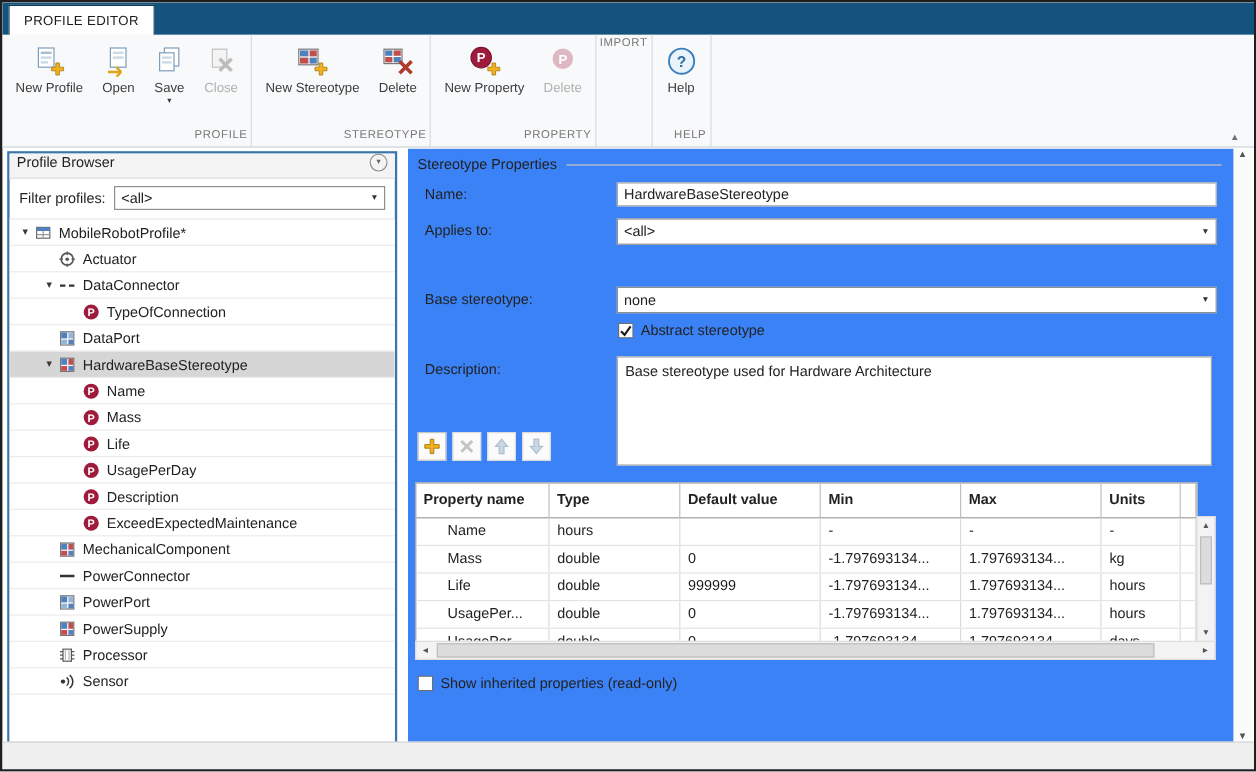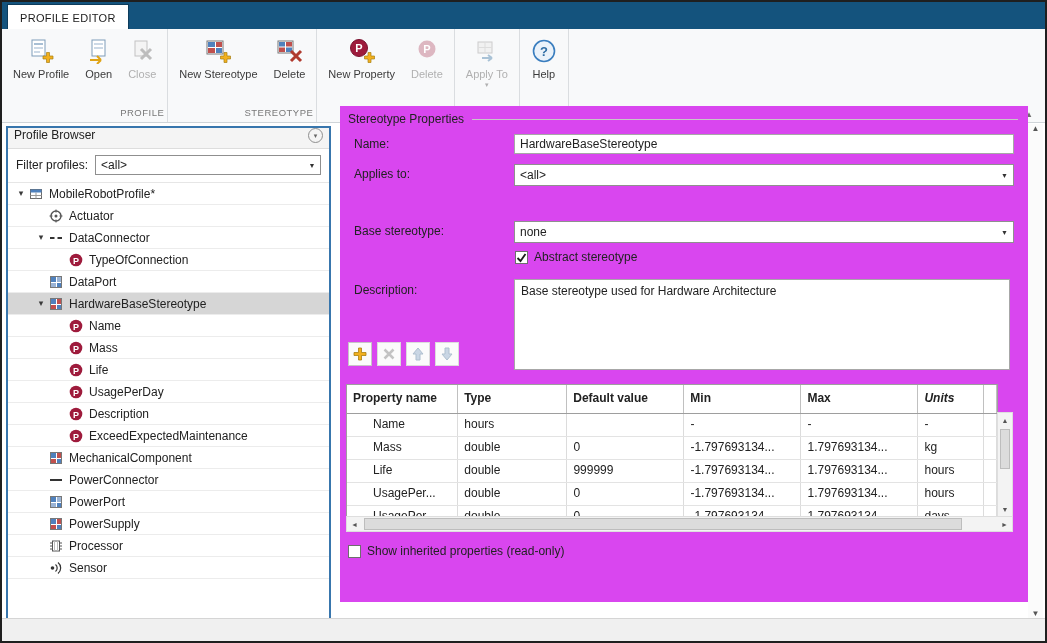--- a/index.html
+++ b/index.html
@@ -34,21 +34,21 @@
   .combo .val{flex:1;padding:0 5px;white-space:nowrap;overflow:hidden;}
   .combo .arr{width:16px;text-align:center;font-size:7px;color:#333;flex:none;}
   .tree{flex:1;overflow:hidden;border-top:1px solid #e6e6e6;background:#fff;}
   .tree-row{height:22px;display:flex;align-items:center;border-bottom:1px solid #ececec;box-sizing:border-box;}
   .tree-row.selected{background:#d6d6d6;}
   .expander{width:14px;font-size:9px;color:#3a3a3a;text-align:center;flex:none;line-height:1;}
   .ticon{width:16px;height:14px;flex:none;display:flex;align-items:center;justify-content:center;margin-right:5px;}
   .tlabel{white-space:nowrap;}
 
   
-  .props{position:absolute;left:338px;top:104px;width:688px;height:496px;background:#d946ef;}
+  .props{position:absolute;left:338px;top:122px;width:688px;height:496px;background:#3b82f6;}
   .props-header{position:absolute;left:8px;top:6px;right:10px;display:flex;align-items:center;}
   .props-header .ht{white-space:nowrap;color:#222;}
   .props-header .hline{flex:1;border-top:1px solid #c7c7c7;margin-left:8px;}
   .flabel{position:absolute;left:14px;white-space:nowrap;}
   .field{position:absolute;left:174px;width:500px;height:20px;box-sizing:border-box;}
   input.text{border:1px solid #a7a7a7;background:#fff;font:12px "Liberation Sans",sans-serif;padding:0 5px;width:100%;height:100%;box-sizing:border-box;color:#222;}
   .sel{border:1px solid #8f8f8f;background:#fff;display:flex;align-items:center;height:100%;}
   .sel .val{flex:1;padding:0 5px;white-space:nowrap;}
   .sel .arr{width:17px;text-align:center;font-size:7px;color:#333;flex:none;}
   .cbrow{position:absolute;display:flex;align-items:center;gap:6px;}
@@ -112,20 +112,32 @@
           <span class="ric">
               <svg width="26" height="26" viewBox="0 0 26 26">
                 <rect x="6" y="2" width="13" height="16" fill="#fff" stroke="#7f9db9"></rect>
                 <rect x="8" y="5" width="9" height="2" fill="#ccd9e6"></rect>
                 <rect x="8" y="9" width="9" height="2" fill="#ccd9e6"></rect>
                 <path d="M4 22 H15 M15 22 L11 18 M15 22 L11 26" stroke="#e0a416" stroke-width="2" fill="none"></path>
               </svg>
             </span>
           <span class="lbl">Open</span>
         </div>
+        <div class="rbtn">
+          <span class="ric">
+              <svg width="26" height="26" viewBox="0 0 26 26">
+                <rect x="9" y="2" width="12" height="15" fill="#fff" stroke="#7f9db9"></rect>
+                <rect x="5" y="6" width="12" height="15" fill="#fff" stroke="#7f9db9"></rect>
+                <rect x="7" y="9" width="8" height="2" fill="#ccd9e6"></rect>
+                <rect x="7" y="13" width="8" height="2" fill="#ccd9e6"></rect>
+              </svg>
+            </span>
+          <span class="lbl">Save</span>
+          <span class="drop">▾</span>
+        </div>
         <div class="rbtn disabled">
           <span class="ric">
               <svg width="26" height="26" viewBox="0 0 26 26">
                 <rect x="6" y="3" width="12" height="15" fill="#f4f4f4" stroke="#c2c2c2"></rect>
                 <path d="M12 11 L22 21 M22 11 L12 21" stroke="#bdbdbd" stroke-width="3"></path>
               </svg>
             </span>
           <span class="lbl">Close</span>
         </div>
       </div>
@@ -183,34 +195,20 @@
                 <text x="13" y="15" font-size="11" font-weight="bold" fill="#fff" text-anchor="middle" font-family="Liberation Sans, sans-serif">P</text>
               </svg>
             </span>
           <span class="lbl">Delete</span>
         </div>
       </div>
       <div class="group-label">PROPERTY</div>
     </div>
 
     <div class="group">
-      <div class="group-buttons">
-        <div class="rbtn disabled">
-          <span class="ric">
-              <svg width="26" height="26" viewBox="0 0 26 26">
-                <rect x="4" y="4" width="14" height="11" fill="#f1f1f1" stroke="#ccc"></rect>
-                <line x1="11" y1="4" x2="11" y2="15" stroke="#ddd"></line>
-                <line x1="4" y1="9.5" x2="18" y2="9.5" stroke="#ddd"></line>
-                <path d="M8 20 h10 M18 20 l-4 -3 M18 20 l-4 3" stroke="#a9c2d6" stroke-width="2" fill="none"></path>
-              </svg>
-            </span>
-          <span class="lbl">Apply To</span>
-          <span class="drop">▾</span>
-        </div>
-      </div>
       <div class="group-label">IMPORT</div>
     </div>
 
     <div class="group">
       <div class="group-buttons">
         <div class="rbtn">
           <span class="ric">
               <svg width="26" height="26" viewBox="0 0 26 26">
                 <circle cx="13" cy="13" r="10.5" fill="#eaf2fa" stroke="#3a7ebf" stroke-width="1.6"></circle>
                 <text x="13" y="18" font-size="13" font-weight="bold" fill="#2e6da4" text-anchor="middle" font-family="Liberation Sans, sans-serif">?</text>
@@ -530,21 +528,21 @@
         </div>
     </div>
 
     <div class="ptable">
       <div class="trow thead">
           <div class="th" style="width: 112px;">Property name</div>
           <div class="th" style="width: 110px;">Type</div>
           <div class="th" style="width: 118px;">Default value</div>
           <div class="th" style="width: 118px;">Min</div>
           <div class="th" style="width: 118px;">Max</div>
-          <div class="th" style="width: 66px; font-style: italic;">Units</div>
+          <div class="th" style="width: 66px;">Units</div>
           <div class="th" style="width: 8px;"></div>
         </div>
       <div class="tbody">
           <div class="trow">
             <div class="td first" style="width: 112px;">Name</div>
             <div class="td" style="width: 110px;">hours</div>
             <div class="td" style="width: 118px;"></div>
             <div class="td" style="width: 118px;">-</div>
             <div class="td" style="width: 118px;">-</div>
             <div class="td" style="width: 66px;">-</div>

